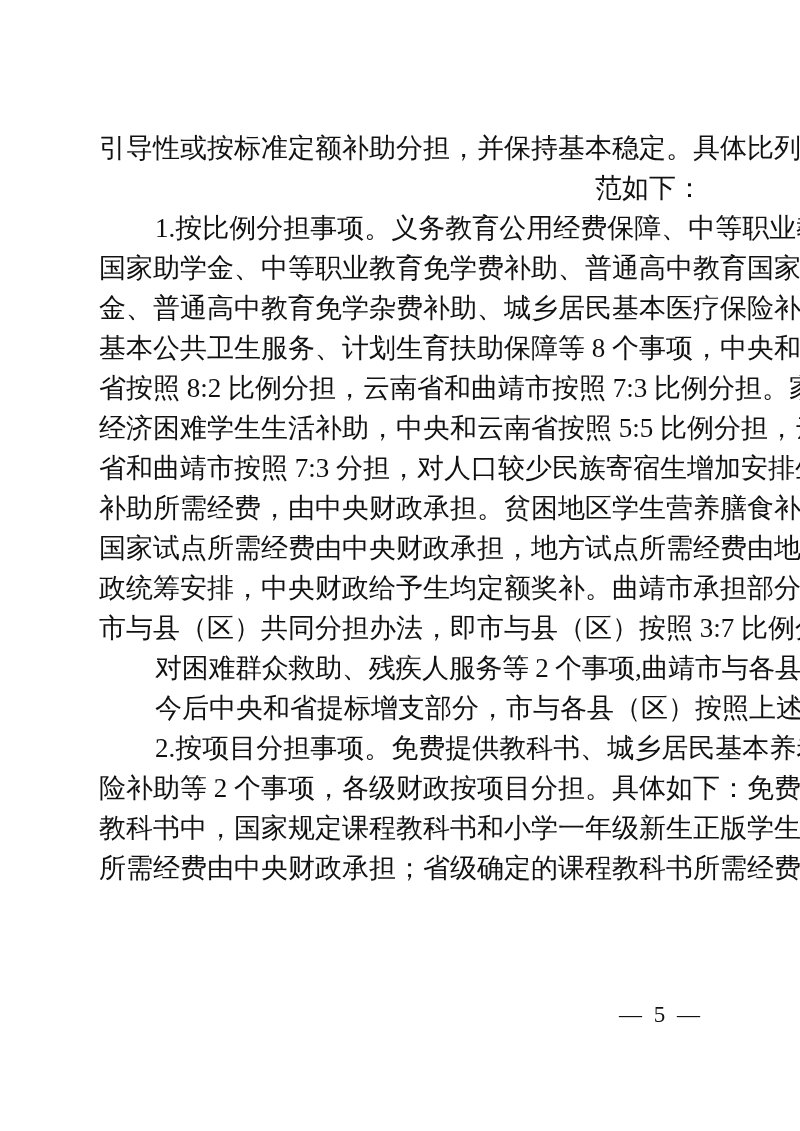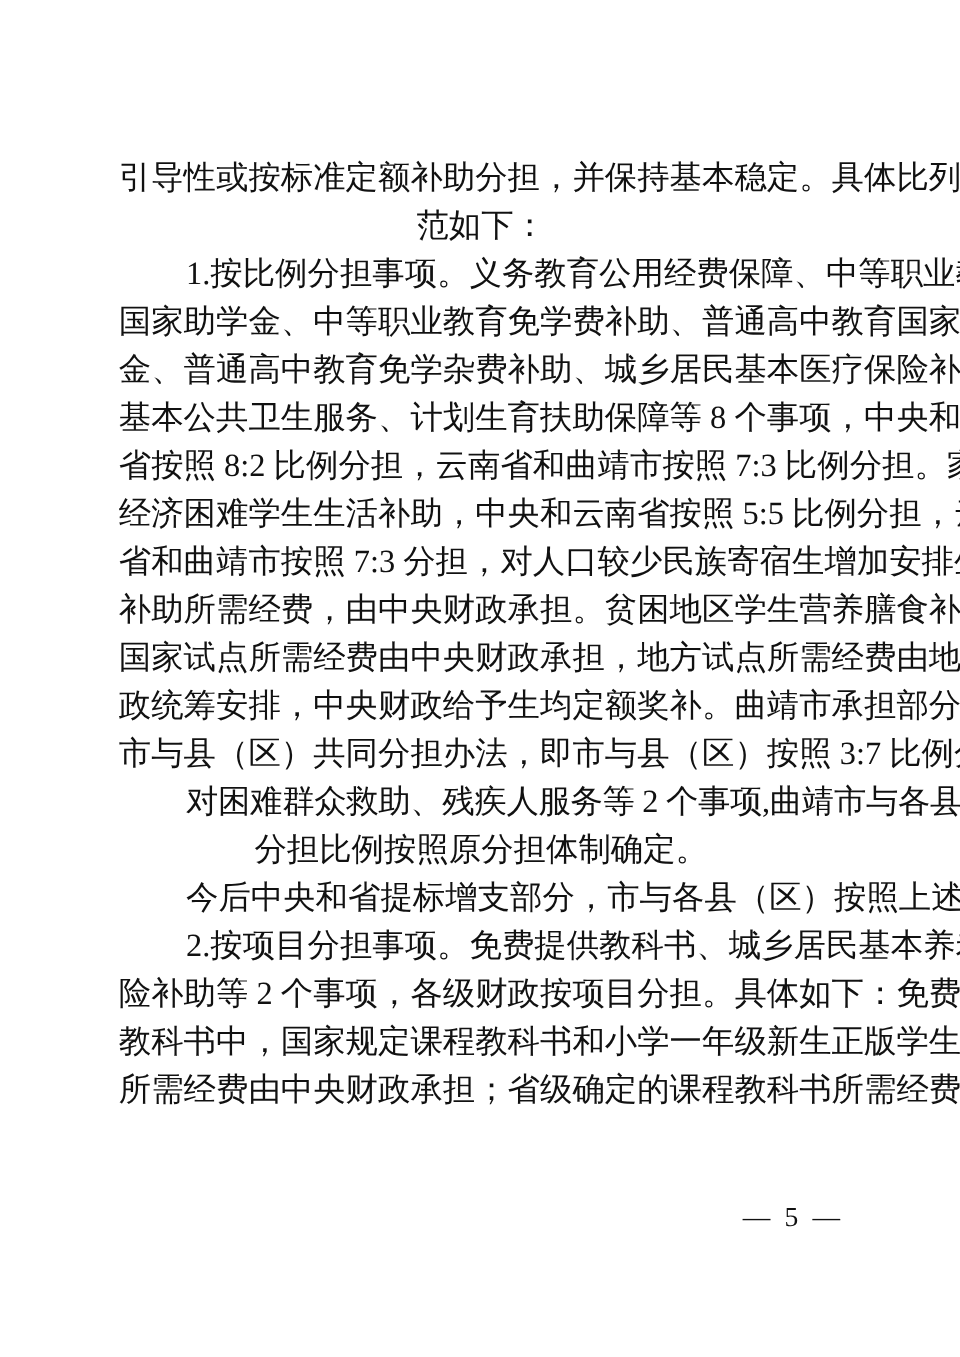--- a/index.html
+++ b/index.html
@@ -48,21 +48,21 @@
     display: flex;
     justify-content: space-between;
   }
   .line.justify > span {
     display: inline-block;
   }
 
   
   .line.flush {
     display: block;
-    text-align: center;
+    text-align: right;
   }
 
   
   .line.indent {
     padding-left: 56px;
     width: 548px;
     box-sizing: content-box;
   }
 
   
@@ -97,21 +97,20 @@
       <div class="line justify"><span>金</span><span>、</span><span>普</span><span>通</span><span>高</span><span>中</span><span>教</span><span>育</span><span>免</span><span>学</span><span>杂</span><span>费</span><span>补</span><span>助</span><span>、</span><span>城</span><span>乡</span><span>居</span><span>民</span><span>基</span><span>本</span><span>医</span><span>疗</span><span>保</span><span>险</span><span>补</span></div>
       <div class="line justify"><span>基</span><span>本</span><span>公</span><span>共</span><span>卫</span><span>生</span><span>服</span><span>务</span><span>、</span><span>计</span><span>划</span><span>生</span><span>育</span><span>扶</span><span>助</span><span>保</span><span>障</span><span>等</span><span> </span><span>8</span><span> </span><span>个</span><span>事</span><span>项</span><span>，</span><span>中</span><span>央</span><span>和</span></div>
       <div class="line justify"><span>省</span><span>按</span><span>照</span><span> </span><span>8</span><span>:</span><span>2</span><span> </span><span>比</span><span>例</span><span>分</span><span>担</span><span>，</span><span>云</span><span>南</span><span>省</span><span>和</span><span>曲</span><span>靖</span><span>市</span><span>按</span><span>照</span><span> </span><span>7</span><span>:</span><span>3</span><span> </span><span>比</span><span>例</span><span>分</span><span>担</span><span>。</span><span>家</span></div>
       <div class="line justify"><span>经</span><span>济</span><span>困</span><span>难</span><span>学</span><span>生</span><span>生</span><span>活</span><span>补</span><span>助</span><span>，</span><span>中</span><span>央</span><span>和</span><span>云</span><span>南</span><span>省</span><span>按</span><span>照</span><span> </span><span>5</span><span>:</span><span>5</span><span> </span><span>比</span><span>例</span><span>分</span><span>担</span><span>，</span><span>云</span></div>
       <div class="line justify"><span>省</span><span>和</span><span>曲</span><span>靖</span><span>市</span><span>按</span><span>照</span><span> </span><span>7</span><span>:</span><span>3</span><span> </span><span>分</span><span>担</span><span>，</span><span>对</span><span>人</span><span>口</span><span>较</span><span>少</span><span>民</span><span>族</span><span>寄</span><span>宿</span><span>生</span><span>增</span><span>加</span><span>安</span><span>排</span><span>生</span></div>
       <div class="line justify"><span>补</span><span>助</span><span>所</span><span>需</span><span>经</span><span>费</span><span>，</span><span>由</span><span>中</span><span>央</span><span>财</span><span>政</span><span>承</span><span>担</span><span>。</span><span>贫</span><span>困</span><span>地</span><span>区</span><span>学</span><span>生</span><span>营</span><span>养</span><span>膳</span><span>食</span><span>补</span></div>
       <div class="line justify"><span>国</span><span>家</span><span>试</span><span>点</span><span>所</span><span>需</span><span>经</span><span>费</span><span>由</span><span>中</span><span>央</span><span>财</span><span>政</span><span>承</span><span>担</span><span>，</span><span>地</span><span>方</span><span>试</span><span>点</span><span>所</span><span>需</span><span>经</span><span>费</span><span>由</span><span>地</span></div>
       <div class="line justify"><span>政</span><span>统</span><span>筹</span><span>安</span><span>排</span><span>，</span><span>中</span><span>央</span><span>财</span><span>政</span><span>给</span><span>予</span><span>生</span><span>均</span><span>定</span><span>额</span><span>奖</span><span>补</span><span>。</span><span>曲</span><span>靖</span><span>市</span><span>承</span><span>担</span><span>部</span><span>分</span></div>
       <div class="line justify"><span>市</span><span>与</span><span>县</span><span>（</span><span>区</span><span>）</span><span>共</span><span>同</span><span>分</span><span>担</span><span>办</span><span>法</span><span>，</span><span>即</span><span>市</span><span>与</span><span>县</span><span>（</span><span>区</span><span>）</span><span>按</span><span>照</span><span> </span><span>3</span><span>:</span><span>7</span><span> </span><span>比</span><span>例</span><span>分</span></div>
       <div class="line indent condensed justify"><span>对</span><span>困</span><span>难</span><span>群</span><span>众</span><span>救</span><span>助</span><span>、</span><span>残</span><span>疾</span><span>人</span><span>服</span><span>务</span><span>等</span><span> </span><span>2</span><span> </span><span>个</span><span>事</span><span>项</span><span>,</span><span>曲</span><span>靖</span><span>市</span><span>与</span><span>各</span><span>县</span></div>
-      <div class="line flush">分担比例按照原分担体制确定。</div>
       <div class="line indent justify"><span>今</span><span>后</span><span>中</span><span>央</span><span>和</span><span>省</span><span>提</span><span>标</span><span>增</span><span>支</span><span>部</span><span>分</span><span>，</span><span>市</span><span>与</span><span>各</span><span>县</span><span>（</span><span>区</span><span>）</span><span>按</span><span>照</span><span>上</span><span>述</span></div>
       <div class="line indent justify"><span>2</span><span>.</span><span>按</span><span>项</span><span>目</span><span>分</span><span>担</span><span>事</span><span>项</span><span>。</span><span>免</span><span>费</span><span>提</span><span>供</span><span>教</span><span>科</span><span>书</span><span>、</span><span>城</span><span>乡</span><span>居</span><span>民</span><span>基</span><span>本</span><span>养</span><span>老</span></div>
       <div class="line justify"><span>险</span><span>补</span><span>助</span><span>等</span><span> </span><span>2</span><span> </span><span>个</span><span>事</span><span>项</span><span>，</span><span>各</span><span>级</span><span>财</span><span>政</span><span>按</span><span>项</span><span>目</span><span>分</span><span>担</span><span>。</span><span>具</span><span>体</span><span>如</span><span>下</span><span>：</span><span>免</span><span>费</span></div>
       <div class="line justify"><span>教</span><span>科</span><span>书</span><span>中</span><span>，</span><span>国</span><span>家</span><span>规</span><span>定</span><span>课</span><span>程</span><span>教</span><span>科</span><span>书</span><span>和</span><span>小</span><span>学</span><span>一</span><span>年</span><span>级</span><span>新</span><span>生</span><span>正</span><span>版</span><span>学</span><span>生</span></div>
       <div class="line justify"><span>所</span><span>需</span><span>经</span><span>费</span><span>由</span><span>中</span><span>央</span><span>财</span><span>政</span><span>承</span><span>担</span><span>；</span><span>省</span><span>级</span><span>确</span><span>定</span><span>的</span><span>课</span><span>程</span><span>教</span><span>科</span><span>书</span><span>所</span><span>需</span><span>经</span><span>费</span></div>
     </div>
 
   <div id="page-number">— 5 —</div>
 
 </div>

